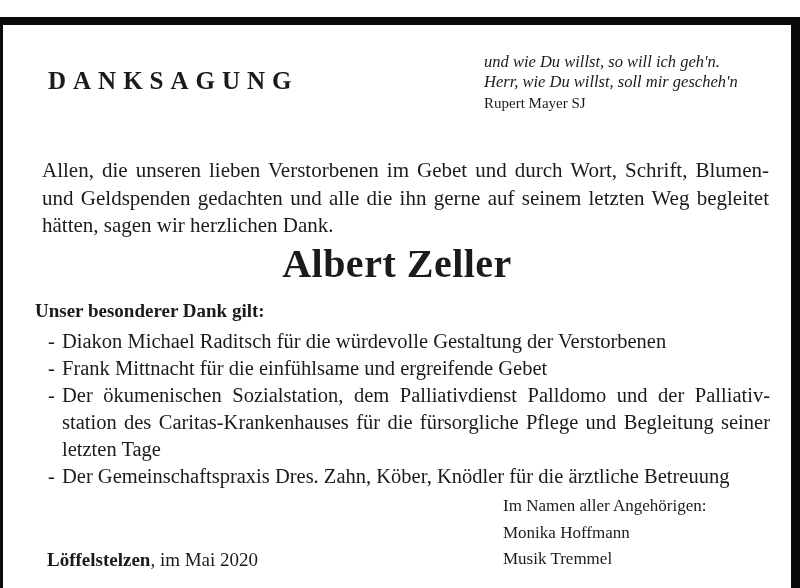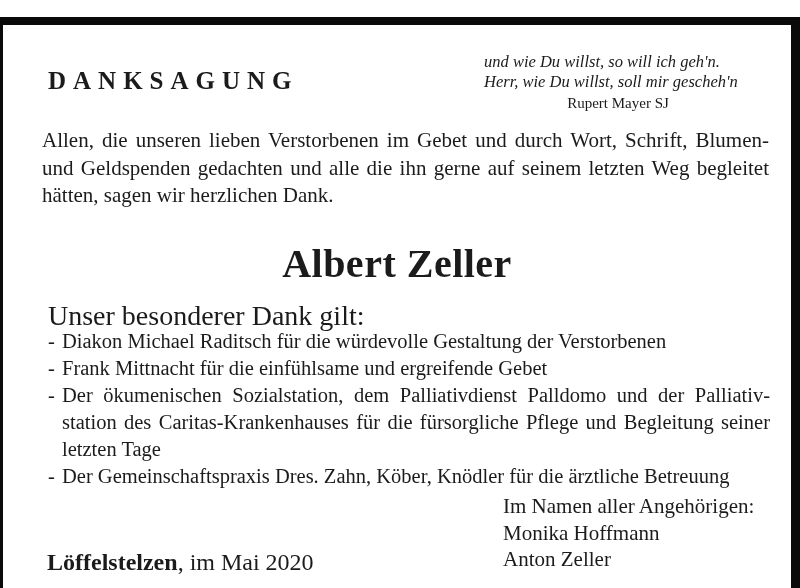--- a/index.html
+++ b/index.html
@@ -34,28 +34,28 @@
     top: 27px;
     left: 481px;
     width: 268px;
     font-size: 16.5px;
     line-height: 19.5px;
     font-style: italic;
   }
   .quote-line { white-space: nowrap; }
   .quote-attrib {
     font-style: normal;
-    text-align: center;
+    text-align: left;
     font-size: 15px;
     margin-top: 3px;
   }
 
   .intro {
     position: absolute;
-    top: 102px;
+    top: 132px;
     left: 39px;
     width: 727px;
     margin: 0;
     font-size: 21px;
     line-height: 27.5px;
     text-align: justify;
   }
 
   .deceased {
     position: absolute;
@@ -66,23 +66,23 @@
     text-align: center;
     font-size: 40px;
     font-weight: bold;
     letter-spacing: 0.5px;
     font-family: Liberation Serif, serif;
   }
 
   .thanks-heading {
     position: absolute;
     top: 275px;
-    left: 45px;
-    font-size: 28px;
-    font-weight: normal;
+    left: 32px;
+    font-size: 19px;
+    font-weight: bold;
   }
 
   .thanks-list {
     position: absolute;
     top: 303px;
     left: 39px;
     width: 728px;
     font-size: 20.5px;
     line-height: 27px;
   }
@@ -94,30 +94,30 @@
   }
   .item-text {
     flex: 1;
     text-align: justify;
   }
 
   .closing {
     position: absolute;
     top: 468px;
     left: 500px;
-    font-size: 21px;
+    font-size: 17px;
     line-height: 26.5px;
   }
   .family-name { font-weight: normal; }
 
   .place-date {
     position: absolute;
     top: 524px;
     left: 44px;
-    font-size: 24px;
+    font-size: 19px;
     white-space: nowrap;
   }
   .place { font-weight: bold; }
 </style>
 </head>
 <body>
 
 <div class="sheet">
 
   <div class="kicker">DANKSAGUNG</div>
@@ -152,21 +152,21 @@
       <div class="thanks-item">
       <span class="dash">-</span>
       <span class="item-text">Der Gemeinschaftspraxis Dres. Zahn, Köber, Knödler für die ärztliche Betreuung</span>
     </div>
     </div>
 
   <div class="closing">
     <div class="on-behalf">Im Namen aller Angehörigen:</div>
     <div>
         <div class="family-name">Monika Hoffmann</div>
-        <div class="family-name">Anton Zeller</div>
+        <div class="family-name">Musik Tremmel</div>
       </div>
   </div>
 
   <div class="place-date">
     <span class="place">Löffelstelzen</span><span>, im Mai 2020</span>
   </div>
 
 </div>
 
 </body></html>

